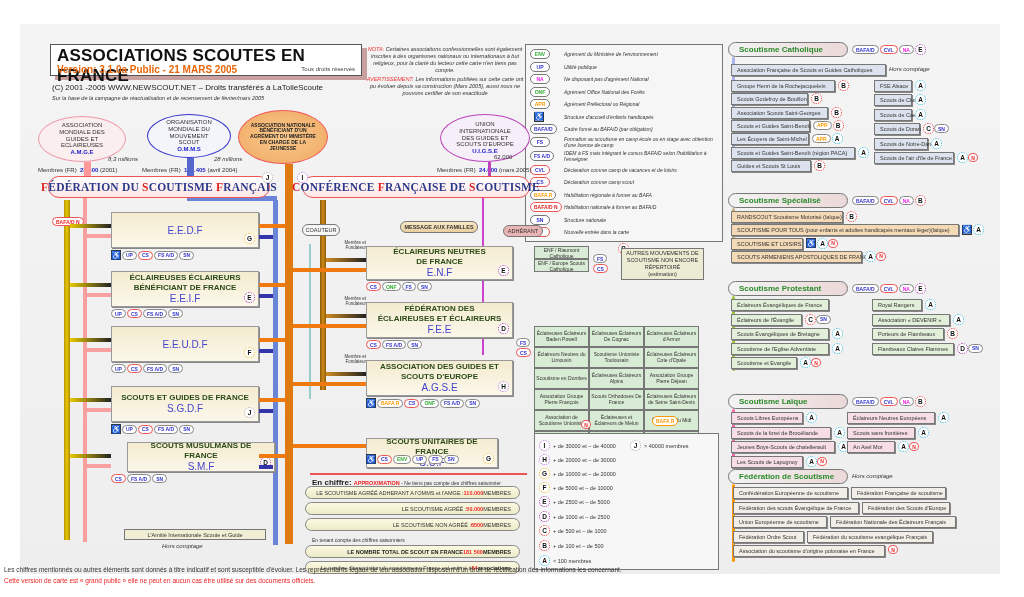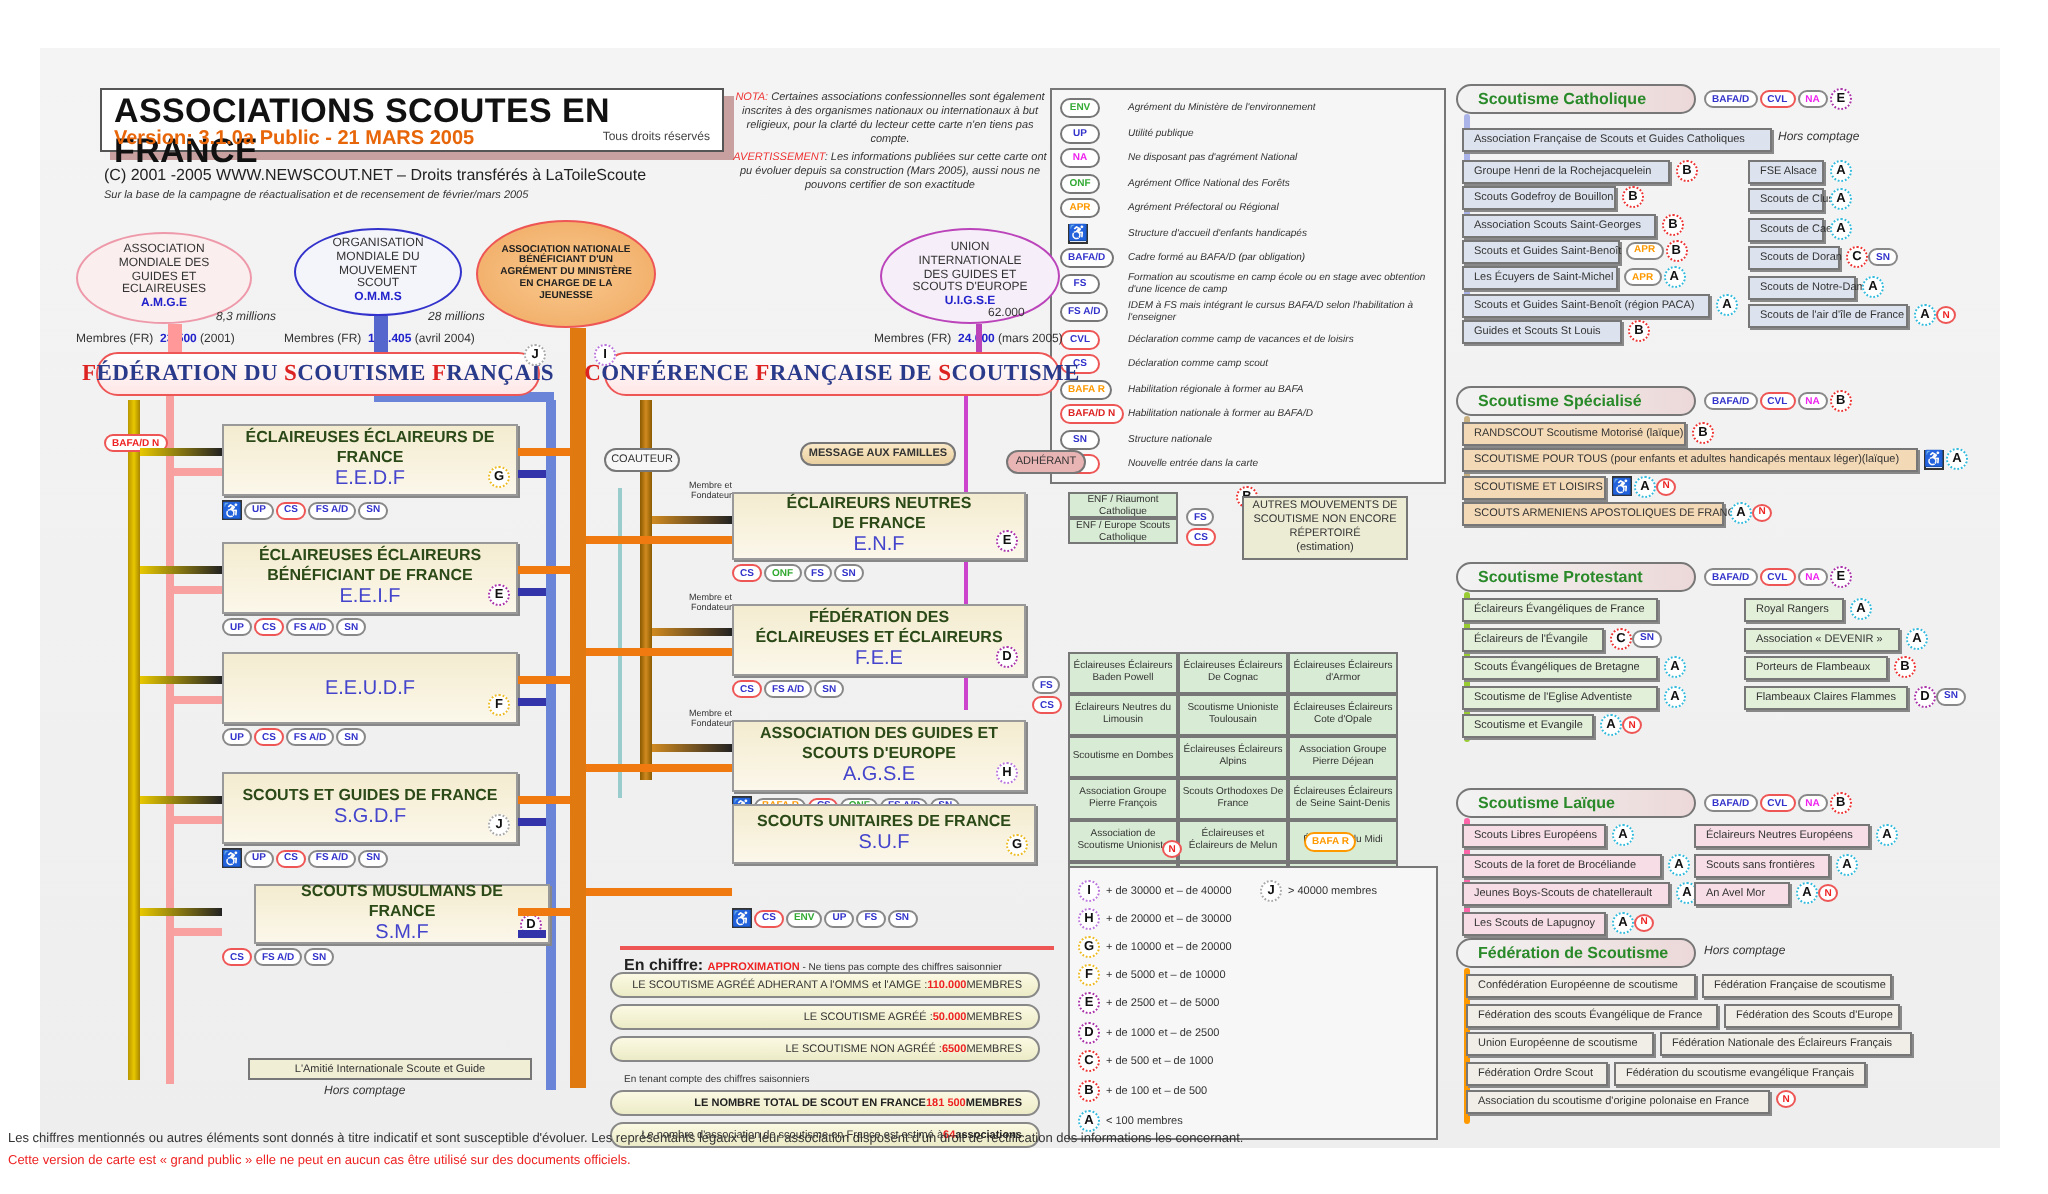--- a/index.html
+++ b/index.html
@@ -188,21 +188,20 @@
 <div class="vbar" style="left:320px;top:200px;height:190px;background:linear-gradient(90deg,#8a5a00,#d08a20,#8a5a00);width:6px"></div>
 <div class="vbar" style="left:309px;top:244px;height:155px;background:#9cc;width:2px"></div>
 <div class="vbar" style="left:482px;top:180px;height:175px;background:#c4c;width:2px"></div>
 
 <div class="fedbar" style="left:48px;top:176px;width:222px" id="fsf-title"><span class="r">F</span>ÉDÉRATION&nbsp;DU&nbsp;<span class="r">S</span>COUTISME&nbsp;<span class="r">F</span>RANÇAIS</div>
 <span class="lvl lvlJ abs" style="left:262px;top:172px">J</span>
 <span class="pill red abs" style="left:52px;top:217px;color:#e22">BAFA/D N</span>
 
 <div id="fsf-list">
       <div class="abox" style="left:111px;top:212px;width:148px;height:36px">
-      <div style="white-space:normal;padding:0 8px">ÉCLAIREUSES ÉCLAIREURS DE FRANCE</div>
       <div class="ac">E.E.D.F</div>
       <span class="lvl-corner"><span class="lvl lvlG">G</span></span>
       </div>
       <div class="badges" style="left:111px;top:250px">
         <span class="hand">♿</span>
         <span class="pill">UP</span>
         <span class="pill red">CS</span>
         <span class="pill">FS A/D</span>
         <span class="pill">SN</span>
       </div>
@@ -317,21 +316,21 @@
         <span class="hand">♿</span>
         <span class="pill orange">BAFA R</span>
         <span class="pill red">CS</span>
         <span class="pill green">ONF</span>
         <span class="pill">FS A/D</span>
         <span class="pill">SN</span>
       </div>
       <div class="t" style="left:338px;top:354px;font-size:4.5px;color:#333;text-align:right;white-space:normal;width:28px;line-height:1.2">Membre et Fondateur</div>
       <div class="harrow abs" style="left:326px;top:372px;width:40px;background:linear-gradient(90deg,#d08a20,#222)"></div>
       <div class="harrow abs" style="left:293px;top:382px;width:73px;background:#f07a10"></div>
-      <div class="abox" style="left:366px;top:402px;width:152px;height:30px">
+      <div class="abox" style="left:366px;top:438px;width:132px;height:30px">
       <div style="white-space:normal;padding:0 8px">SCOUTS UNITAIRES DE FRANCE</div>
       <div class="ac">S.U.F</div>
       <span class="lvl-corner"><span class="lvl lvlG">G</span></span>
       </div>
       <div class="badges" style="left:366px;top:454px">
         <span class="hand">♿</span>
         <span class="pill red">CS</span>
         <span class="pill green">ENV</span>
         <span class="pill">UP</span>
         <span class="pill">FS</span>

